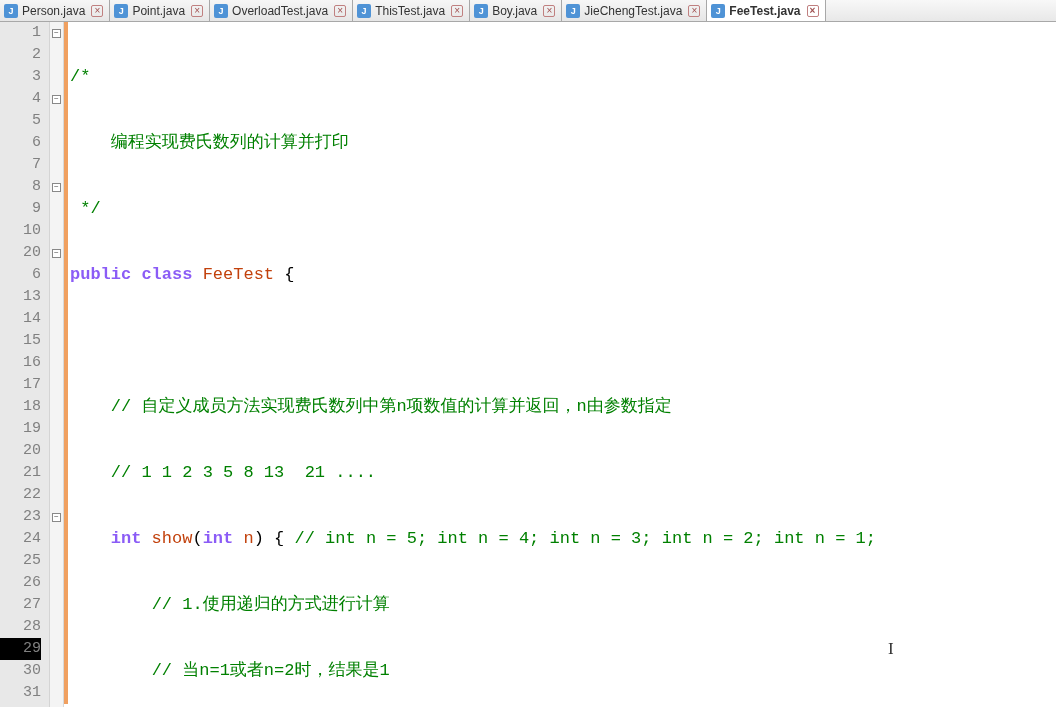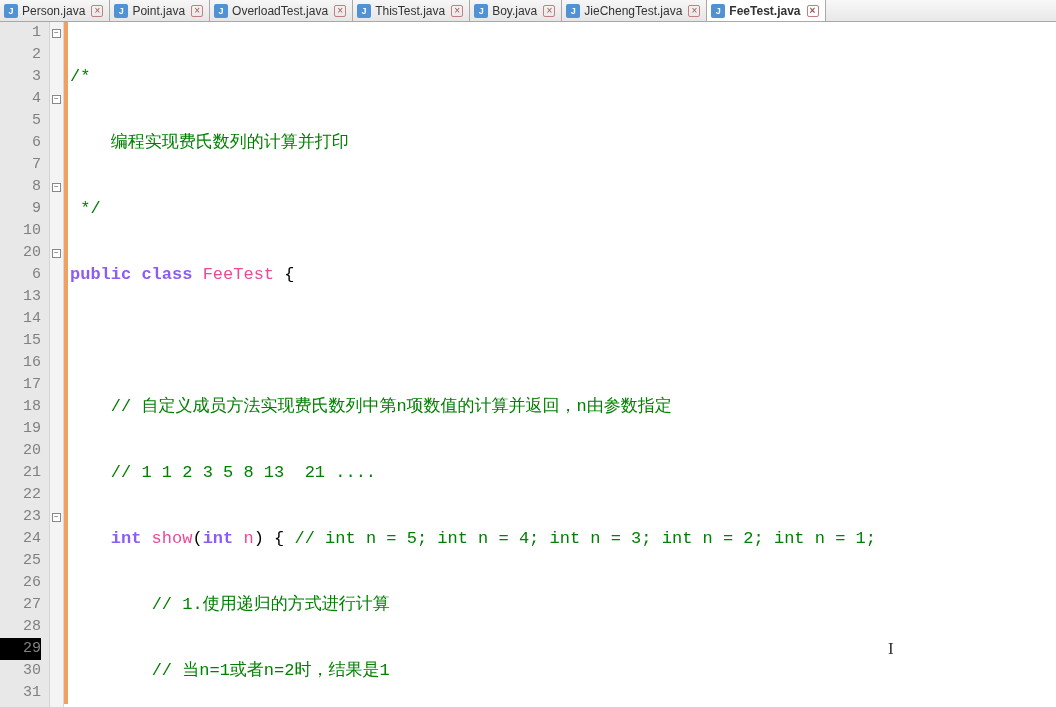--- a/index.html
+++ b/index.html
@@ -85,21 +85,21 @@
   }
   .code .line { height:22px; }
   .changebar {
     width: 4px;
     background: transparent;
   }
   .changebar .mark { width:4px; height:22px; background:#f0a060; }
 
   .kw  { color:#8b5cf6; font-weight:bold; }
   .cmt { color:#008000; }
-  .id  { color:#ec4899;text-align:center; }
+  .id  { color:#c2410c;text-align:center; }
   .pun { color:#000000; }
   .caret-i {
     position:absolute;
     font-family: serif;
     color:#333;
     left: 820px; top: calc(22px*28);
   }
 </style>
 </head>
 <body>

